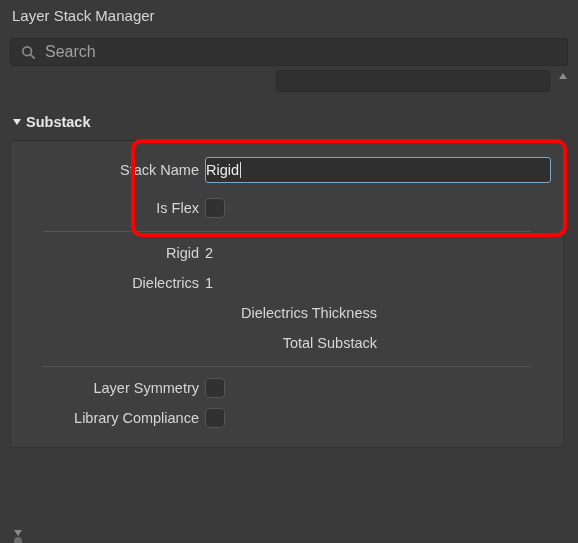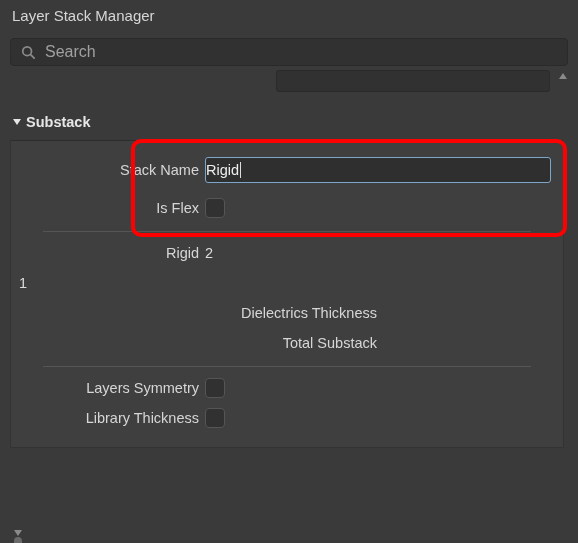--- a/index.html
+++ b/index.html
@@ -259,39 +259,40 @@
           </div>
         </div>
 
         <div class="divider"></div>
 
         <div class="form-row">
           <div class="form-label">Rigid</div>
           <div class="form-value">2</div>
         </div>
         <div class="form-row">
+          <div class="form-label">Dielectrics</div>
           <div class="form-value">1</div>
         </div>
         <div class="form-row">
           <div class="form-label">Dielectrics Thickness</div>
         </div>
         <div class="form-row">
           <div class="form-label">Total Substack</div>
         </div>
 
         <div class="divider"></div>
 
         <div class="form-row">
-          <div class="form-label">Layers Symmetry</div>
+          <div class="form-label">Layer Symmetry</div>
           <div class="form-value">
             <div class="checkbox"></div>
           </div>
         </div>
         <div class="form-row">
-          <div class="form-label">Library Thickness</div>
+          <div class="form-label">Library Compliance</div>
           <div class="form-value">
             <div class="checkbox"></div>
           </div>
         </div>
 
       </div>
     </div>
 
     <div class="scrollbar-col">
       <div class="scrollbar-track">

